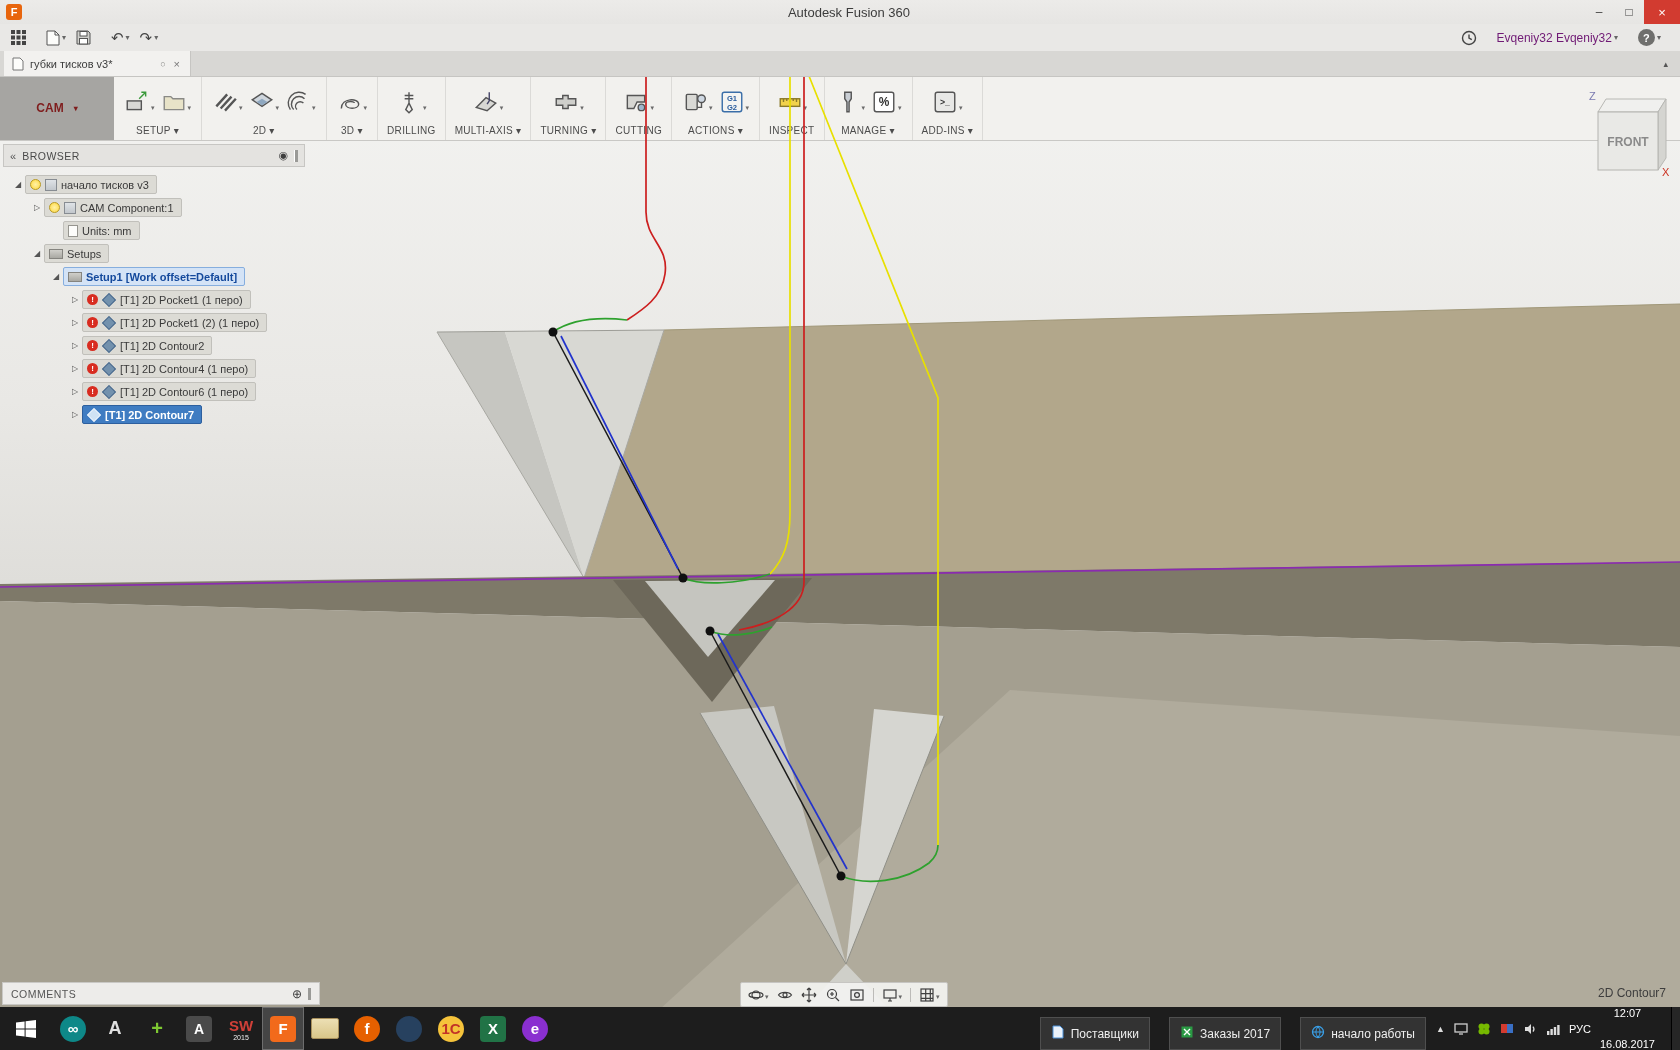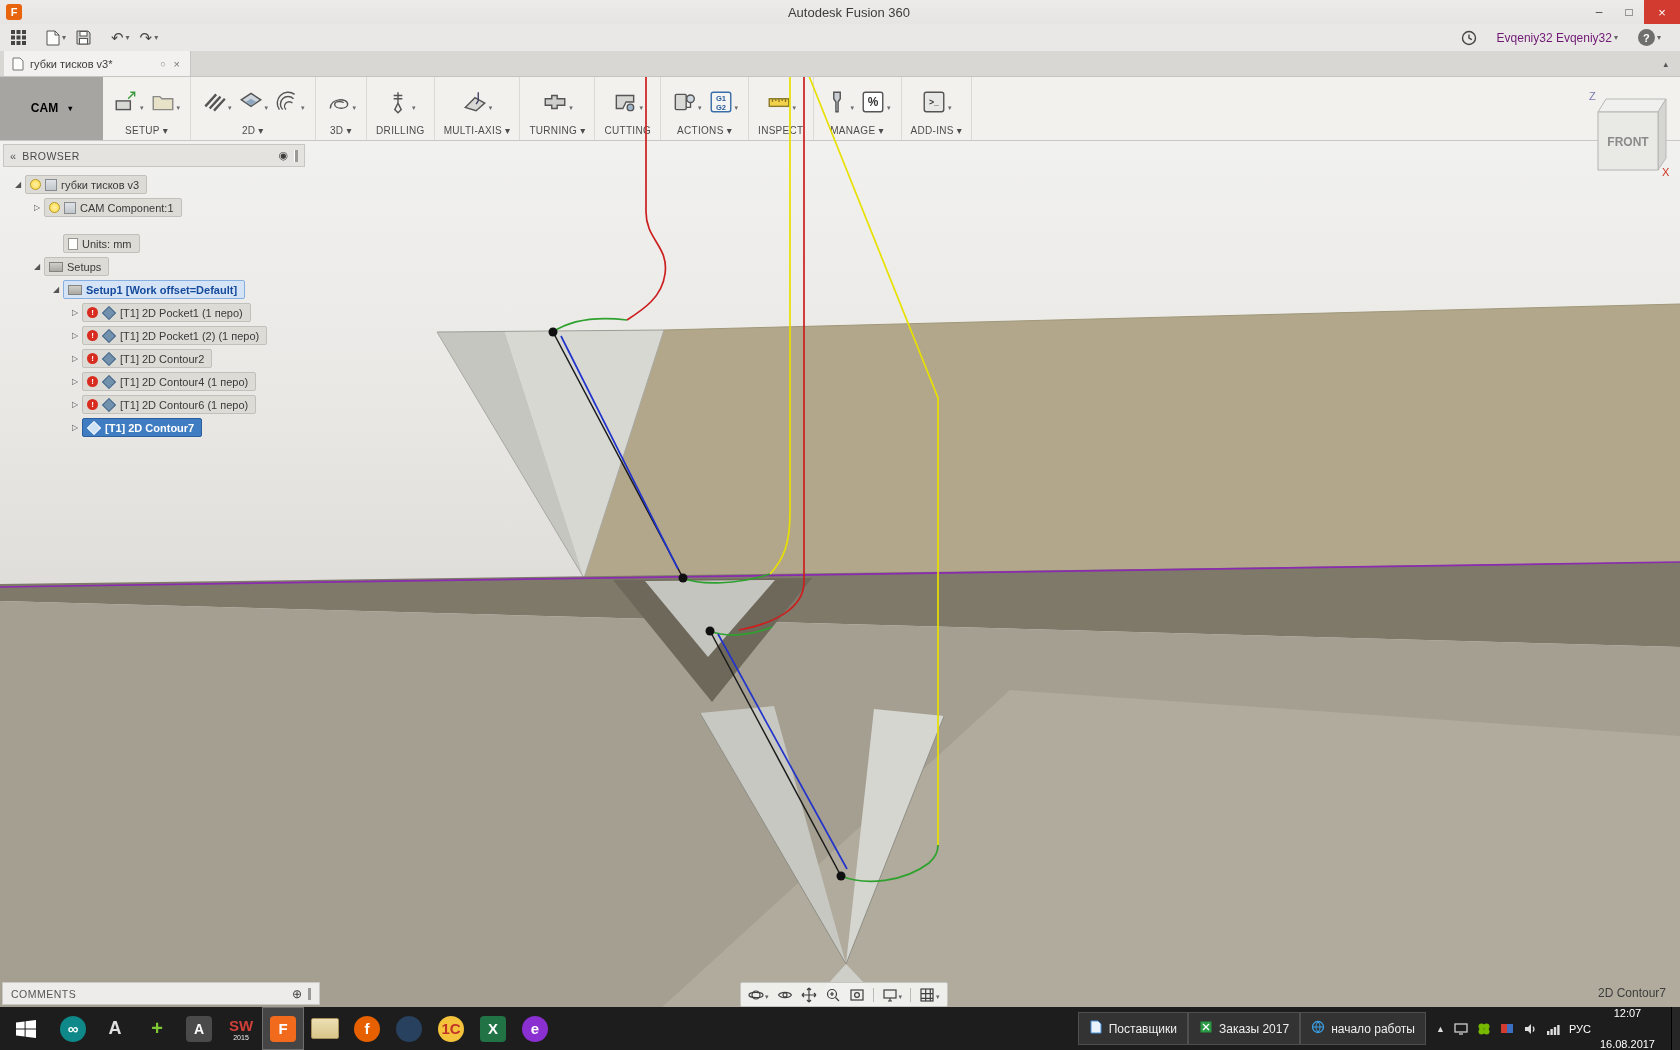--- a/index.html
+++ b/index.html
@@ -31,22 +31,22 @@
   .doc-tab{display:flex;align-items:center;gap:6px;background:#f2f1ef;border-right:1px solid #c6c5c2;
     padding:0 8px;margin-left:4px;min-width:170px;}
   .tab-ic{flex:none;}
   .tab-label{font-size:11px;color:#3c3c3c;}
   .tab-circle{font-size:9px;color:#8a8a88;margin-left:auto;}
   .tab-close{font-size:11px;color:#777;padding:0 2px;}
   .tab-collapse{margin-left:auto;align-self:center;padding:0 12px;font-size:9px;color:#555;}
   
   .ribbon{position:absolute;top:76px;left:0;right:0;height:64px;z-index:2;background:#f2f1ee;
     border-bottom:1px solid #c9c8c5;display:flex;align-items:stretch;}
-  .ws-switch{width:103px;background:#a6a5a2;display:flex;align-items:center;justify-content:center;gap:10px;
-    font-size:12px;font-weight:bold;color:#000000;}
+  .ws-switch{width:114px;background:#a6a5a2;display:flex;align-items:center;justify-content:center;gap:10px;
+    font-size:12px;font-weight:bold;color:#7f1d1d;}
   .ws-caret{font-size:8px;}
   .rgroup{display:flex;flex-direction:column;justify-content:space-between;padding:6px 9px 4px 9px;border-right:1px solid #dbdad7;}
   .ricons{display:flex;align-items:center;justify-content:center;gap:4px;flex:1;}
   .ribtn{display:flex;align-items:flex-end;gap:1px;padding:1px;}
   .ribtn svg{display:block;}
   .rcaret{font-size:7px;color:#6a6a6a;padding-bottom:3px;}
   .rlabel{font-size:10px;color:#4c4c4c;text-align:center;letter-spacing:.3px;white-space:nowrap;padding-top:3px;}
   
   .viewport-bg{position:absolute;top:76px;left:0;right:0;height:931px;z-index:0;
     background:linear-gradient(180deg,#f3f3f1 0%,#e9e8e5 35%,#dcdbd7 60%,#d5d4d0 100%);}
@@ -94,21 +94,21 @@
   .start-btn{width:52px;height:100%;display:flex;align-items:center;justify-content:center;}
   #taskbar-apps{display:flex;align-items:center;height:100%;}
   .tb-app{width:42px;height:100%;display:flex;flex-direction:column;align-items:center;justify-content:center;}
   .tb-app.active{background:#454545;box-shadow:inset 0 0 0 1px #6e6e6e;}
   .tb-glyph{font-weight:bold;}
   .tb-circle{border-radius:50%;width:26px;height:26px;display:flex;align-items:center;justify-content:center;}
   .tb-square{border-radius:4px;width:26px;height:26px;display:flex;align-items:center;justify-content:center;}
   .tb-folder{width:26px;height:19px;background:linear-gradient(#ecdfb4,#d9c globalization89);background:linear-gradient(#ecdfb4,#d9c689);border:1px solid #a8905c;border-radius:2px;}
   .tb-sub{font-size:7px;color:#eee;line-height:7px;}
   .tb-spacer{flex:1;}
-  #taskbar-windows{display:flex;align-items:center;gap:0;height:100%;}
+  #taskbar-windows{display:flex;align-items:flex-end;gap:19px;height:100%;}
   .tb-win{height:31px;display:flex;align-items:center;gap:6px;background:#333;border:1px solid #4f4f4f;
     padding:0 10px;font-size:12px;color:#eee;white-space:nowrap;}
   .tray{display:flex;align-items:center;gap:9px;padding:0 10px;}
   .tray-up{font-size:9px;color:#ddd;}
   .tray-ic svg{display:block;}
   .lang{font-size:11px;color:#fff;}
   .clock{display:flex;flex-direction:column;align-items:center;justify-content:center;line-height:13px;padding-right:6px;gap:18px;}
   .clock span{font-size:11px;color:#fff;}
   .show-desktop{width:8px;height:100%;background:#262626;border-left:1px solid #000;}
 </style>
@@ -425,32 +425,32 @@
       <span class="bp-title">BROWSER</span>
       <span class="bp-dot">◉</span>
       <span class="bp-grip"></span>
     </div>
     <div id="browser-tree">
         <div class="trow" style="padding-left: 8px;">
           <span class="texp">◢</span>
           <span class="tpill">
             <span class="tic tic-bulb"></span>
             <span class="tic tic-component"></span>
-            <span class="tlabel">губки тисков v3</span>
+            <span class="tlabel">начало тисков v3</span>
           </span>
         </div>
         <div class="trow" style="padding-left: 27px;">
           <span class="texp">▷</span>
           <span class="tpill">
             <span class="tic tic-bulb"></span>
             <span class="tic tic-component"></span>
             <span class="tlabel">CAM Component:1</span>
           </span>
         </div>
-        <div class="trow" style="padding-left: 46px; margin-top: 13px;">
+        <div class="trow" style="padding-left: 46px;">
           <span class="texp"></span>
           <span class="tpill">
             <span class="tic tic-doc"></span>
             <span class="tlabel">Units: mm</span>
           </span>
         </div>
         <div class="trow" style="padding-left: 27px;">
           <span class="texp">◢</span>
           <span class="tpill">
             <span class="tic tic-setups"></span>

